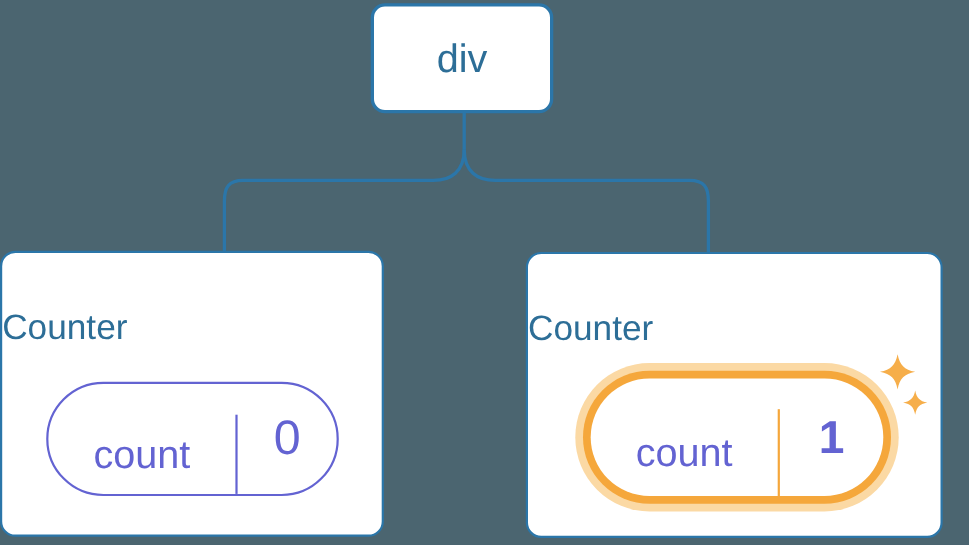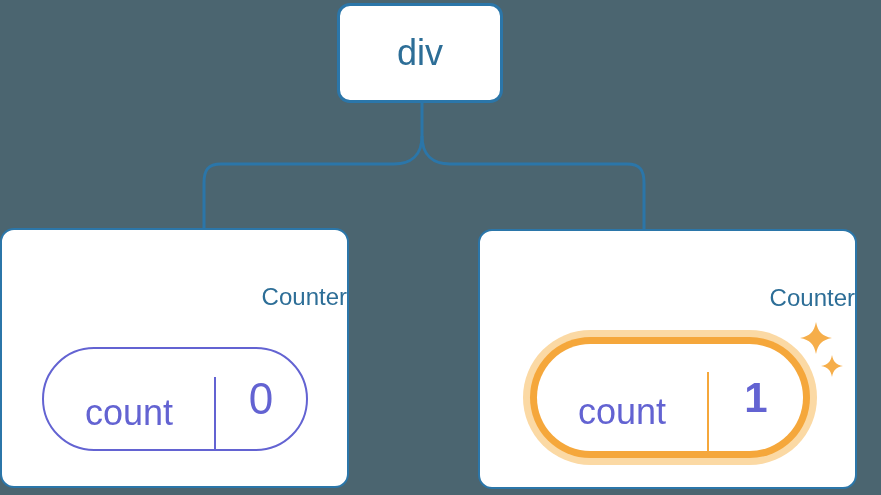--- a/index.html
+++ b/index.html
@@ -57,23 +57,23 @@
     background: var(--card-bg, #fff);
     border: 2px solid var(--blue, #2B76A9);
     border-radius: 14px;
   }
   .card-left  { left: 0px;   top: 228px; width: 349px; height: 260px; }
   .card-right { left: 478px; top: 229px; width: 379px; height: 260px; }
 
   .card-title {
     position: absolute;
     top: 49px; left: 0; right: 0;
-    text-align: right;
+    text-align: left;
     color: var(--title-blue, #2D6E97);
-    font-size: 24px;
+    font-size: 32px;
     font-weight: 500;
     line-height: 36px;
   }
 
   .pill {
     display: flex;
     background: var(--card-bg, #fff);
     border-radius: 999px;
     overflow: hidden;
   }

